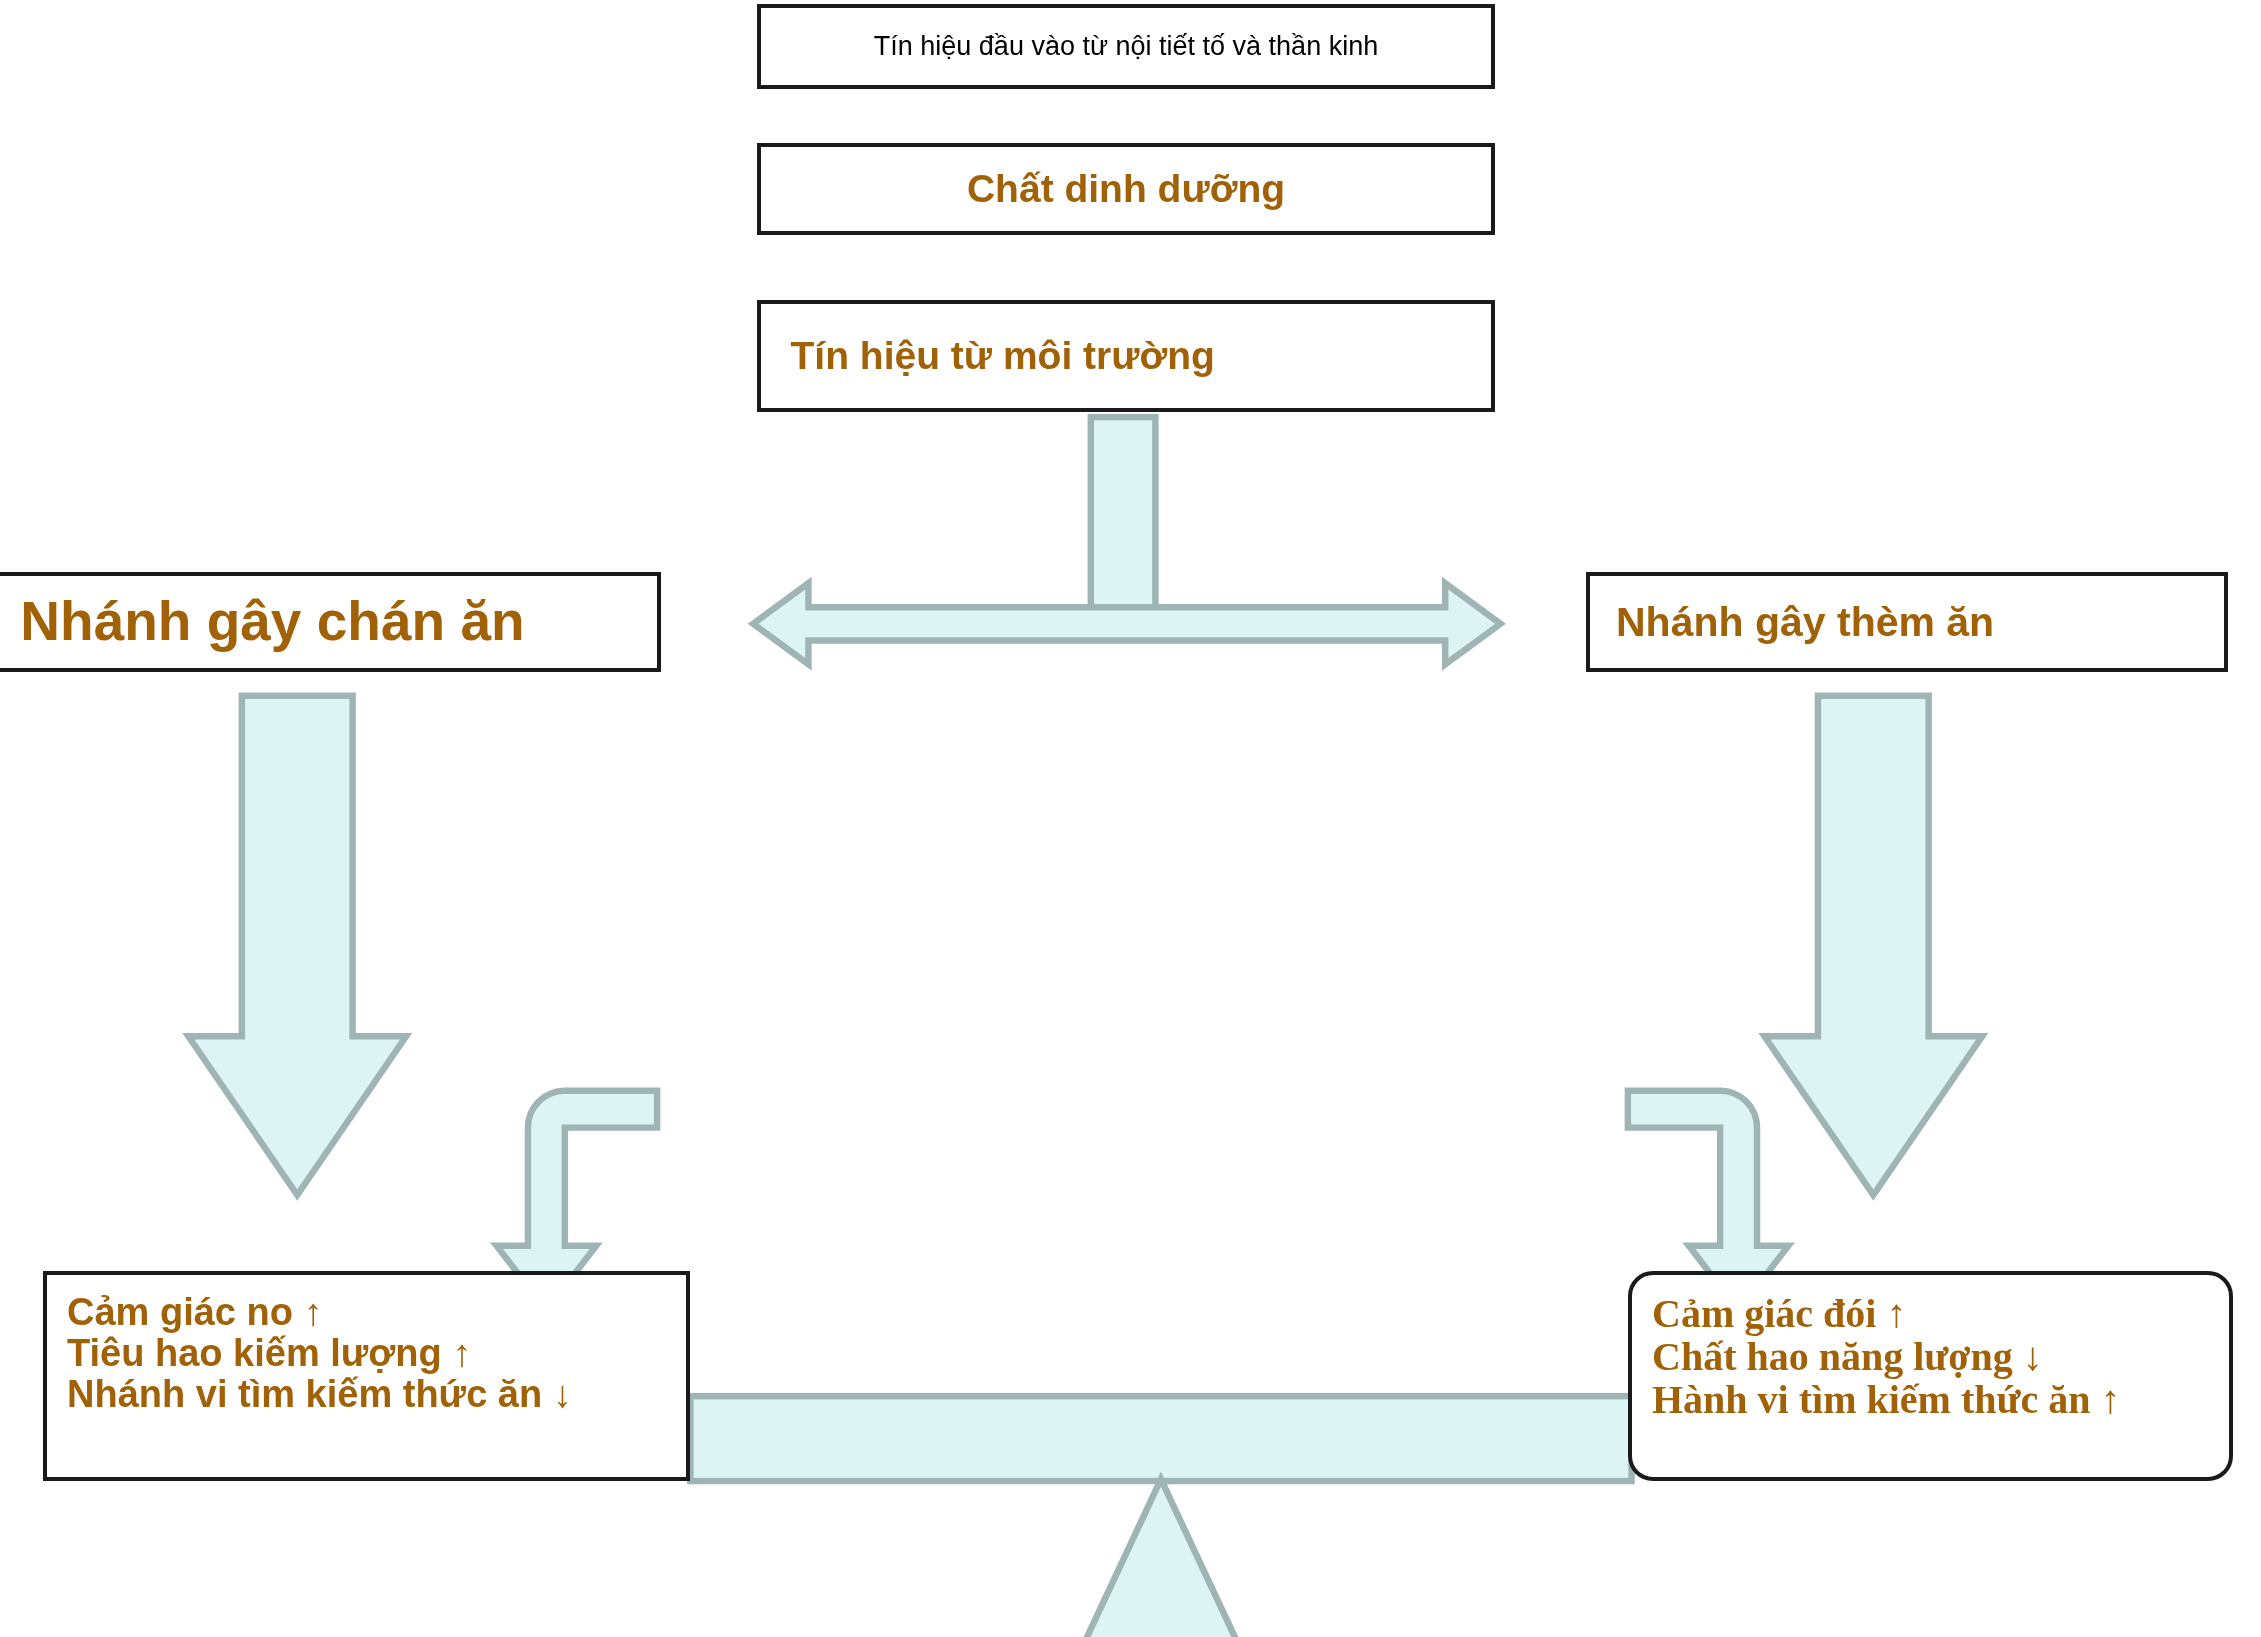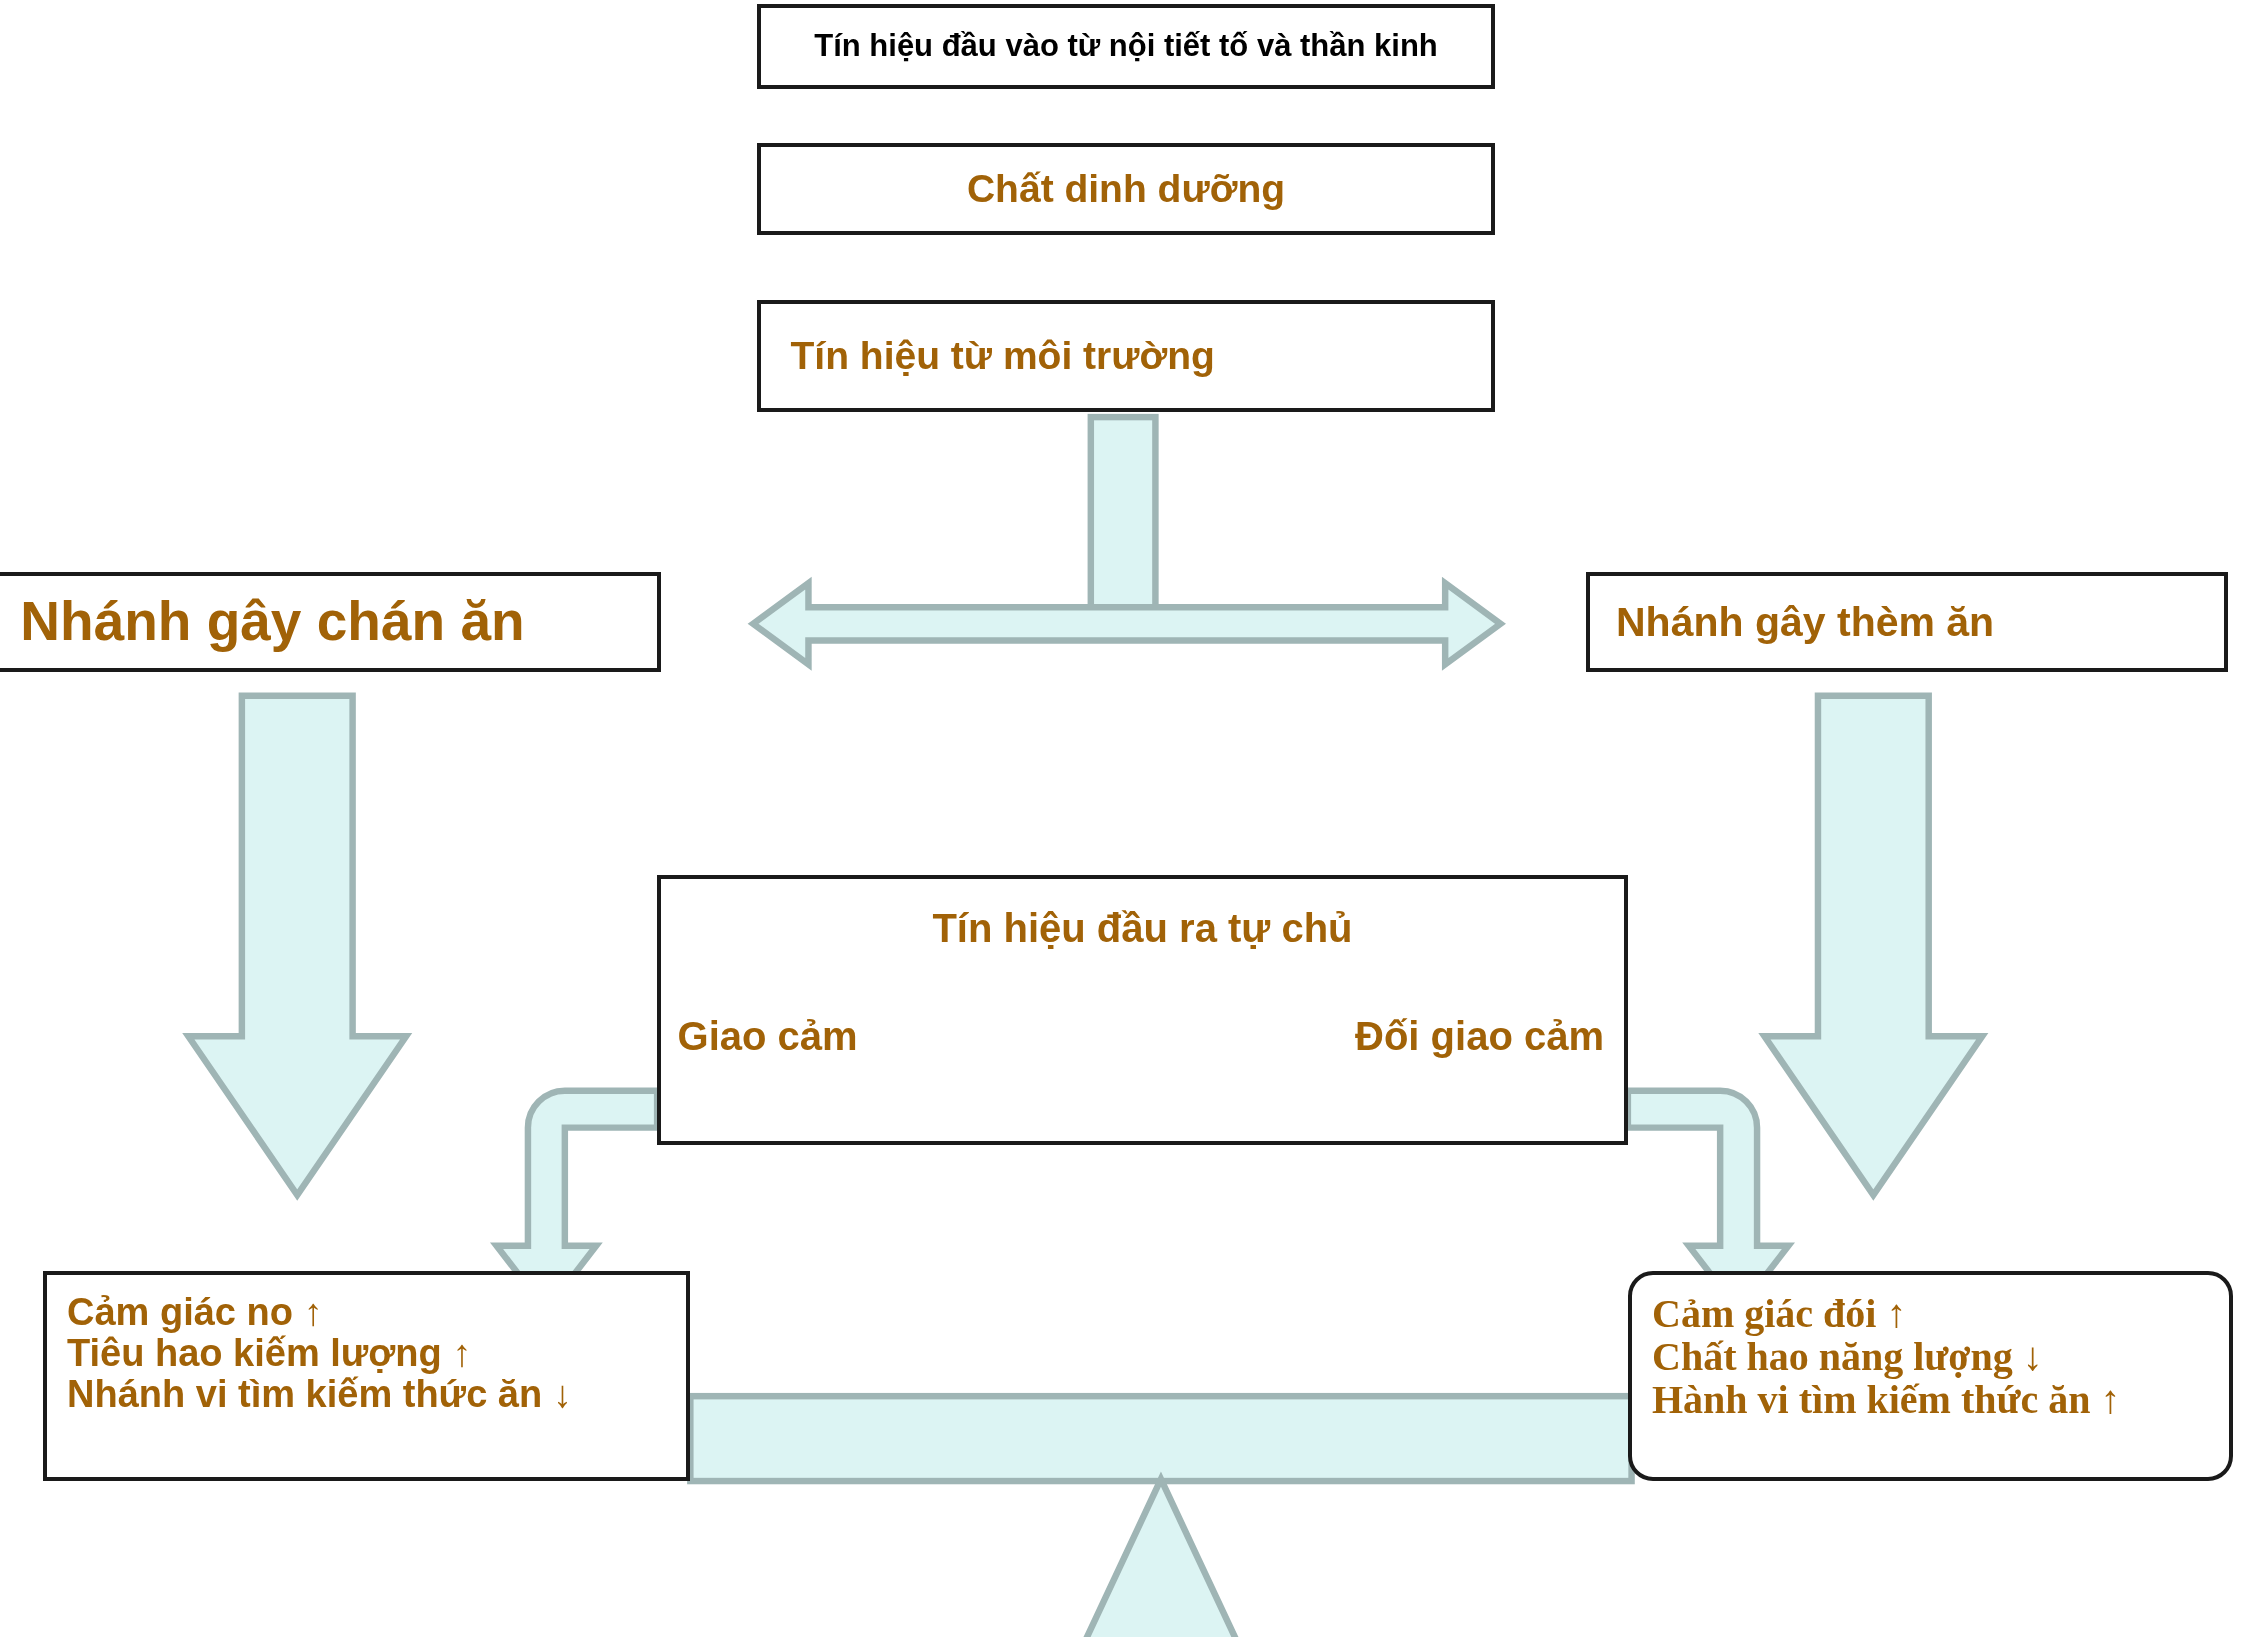--- a/index.html
+++ b/index.html
@@ -34,22 +34,22 @@
     white-space: nowrap;
   }
 
   
   #box-hormonal {
     left: 757px; top: 3.7px; width: 738px; height: 85px;
     align-items: center;
   }
   #box-hormonal .box-text {
     color: #000000;
-    font-weight: bold;
-    font-size: 31px;
+    font-weight: normal;
+    font-size: 27px;
   }
 
   #box-nutrients {
     left: 757px; top: 143px; width: 738px; height: 92px;
     align-items: center;
   }
   #box-nutrients .box-text { font-size: 39px; }
 
   #box-environment {
     left: 757px; top: 300px; width: 738px; height: 112px;
@@ -155,27 +155,20 @@
   </div>
 
   <div class="box" id="box-anorexigenic">
     <div class="box-text">Nhánh gây chán ăn</div>
   </div>
 
   <div class="box" id="box-orexigenic">
     <div class="box-text">Nhánh gây thèm ăn</div>
   </div>
 
-  <div class="box" id="box-autonomic">
-    <div class="box-text" id="autonomic-title">Tín hiệu đầu ra tự chủ</div>
-    <div id="autonomic-row">
-      <div class="box-text">Giao cảm</div>
-      <div class="box-text">Đối giao cảm</div>
-    </div>
-  </div>
 
   <div class="box" id="box-satiety">
     <div class="box-text">Cảm giác no ↑</div>
     <div class="box-text">Tiêu hao kiếm lượng ↑</div>
     <div class="box-text">Nhánh vi tìm kiếm thức ăn ↓</div>
   </div>
 
   <div class="box" id="box-hunger">
     <div class="box-text">Cảm giác đói ↑</div>
     <div class="box-text">Chất hao năng lượng ↓</div>

